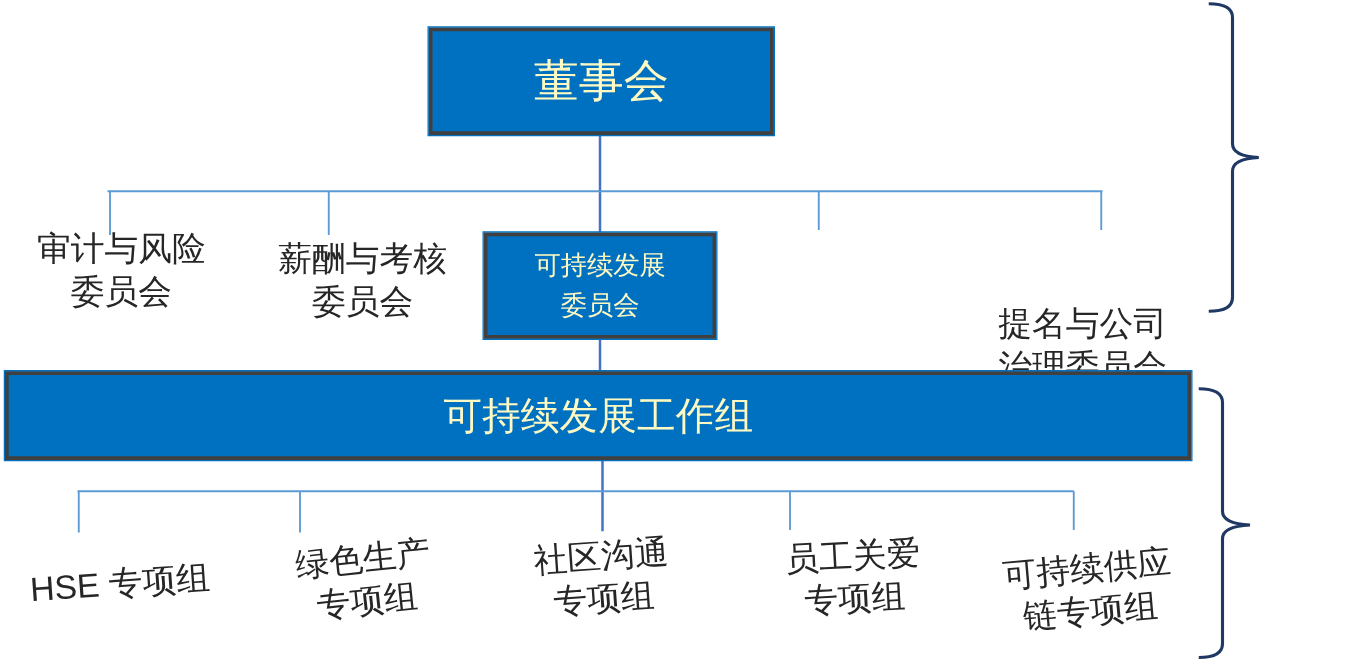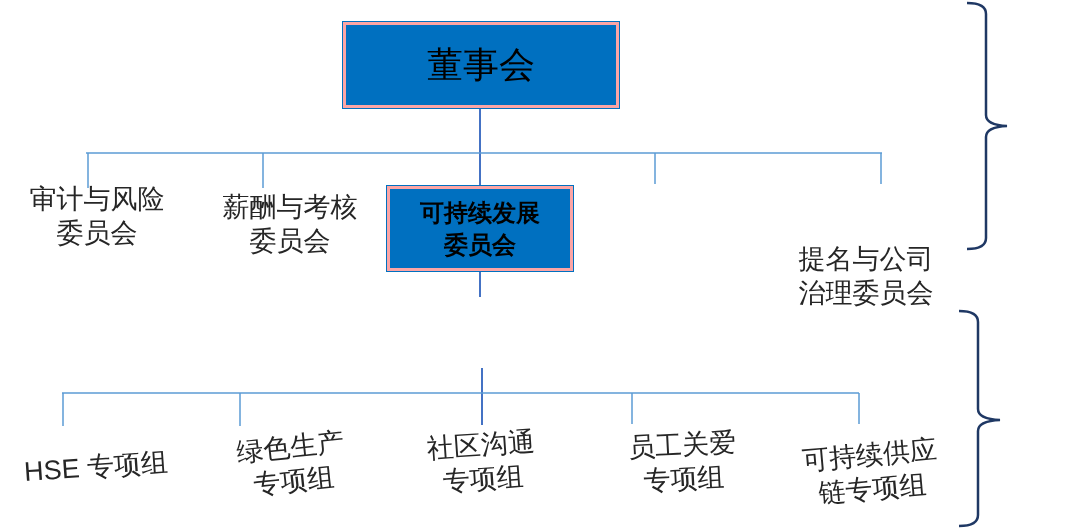--- a/index.html
+++ b/index.html
@@ -17,31 +17,31 @@
   }
   #lines {
     position: absolute;
     left: 0; top: 0;
     width: 1085px; height: 531px;
   }
   .box {
     position: absolute;
     box-sizing: border-box;
     background: #0070C0;
-    border: 3px solid #fca5a5;
+    border: 3px solid #404040;
     outline: 1.5px solid #0070C0;
-    color: #000000;
+    color: #fef9c3;
     display: flex;
     align-items: center;
     justify-content: center;
     text-align: center;
     white-space: pre-line;
   }
   .box.root  { font-size: 36px; line-height: 42px; font-weight: 400; }
-  .box.hilite{ font-size: 24px; line-height: 32px; font-weight: 700; }
+  .box.hilite{ font-size: 21px; line-height: 32px; font-weight: 400; }
   .box.bar   { font-size: 31px; line-height: 36px; font-weight: 400; }
   .glabel {
     position: absolute;
     color: #262626;
     font-size: 27px;
     line-height: 34px;
     text-align: center;
     white-space: pre-line;
   }
   .tilt3 { transform: rotate(-3deg); }
@@ -84,20 +84,21 @@
   <div class="glabel" style="left:205px; top:190px; width:170px;">薪酬与考核
 委员会</div>
 
   <div class="box hilite" style="left:387px; top:186px; width:186px; height:85px;">可持续发展
 委员会</div>
 
 
   <div class="glabel" style="left:781px; top:194px; width:170px;margin-top:48px;">提名与公司
 治理委员会</div>
 
+  <div class="box bar" style="left:4px; top:297px; width:949px; height:71px;">可持续发展工作组</div>
 
   <div class="glabel tilt4" style="left:1px; top:450px; width:190px;">HSE 专项组</div>
 
   <div class="glabel tilt6" style="left:207px; top:430px; width:170px;">绿色生产
 专项组</div>
 
   <div class="glabel tilt4" style="left:397px; top:428px; width:170px;">社区沟通
 专项组</div>
 
   <div class="glabel tilt3" style="left:598px; top:428px; width:170px;">员工关爱

